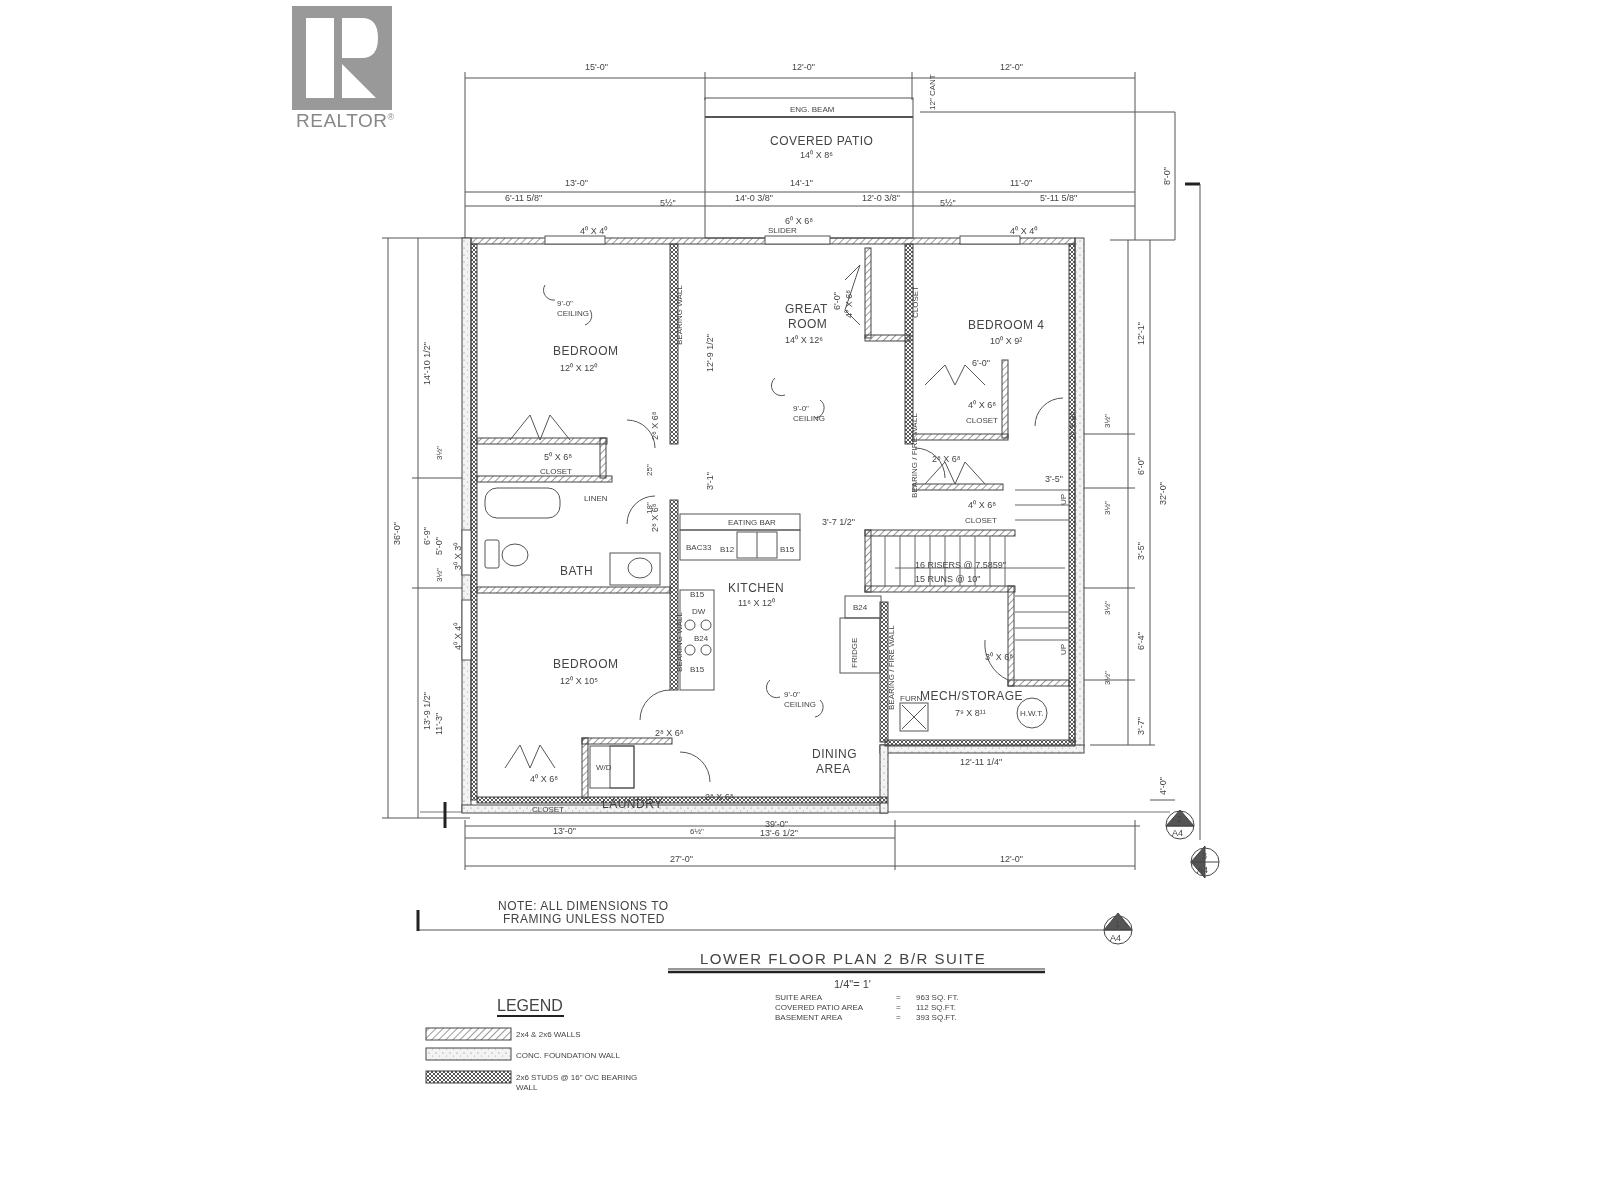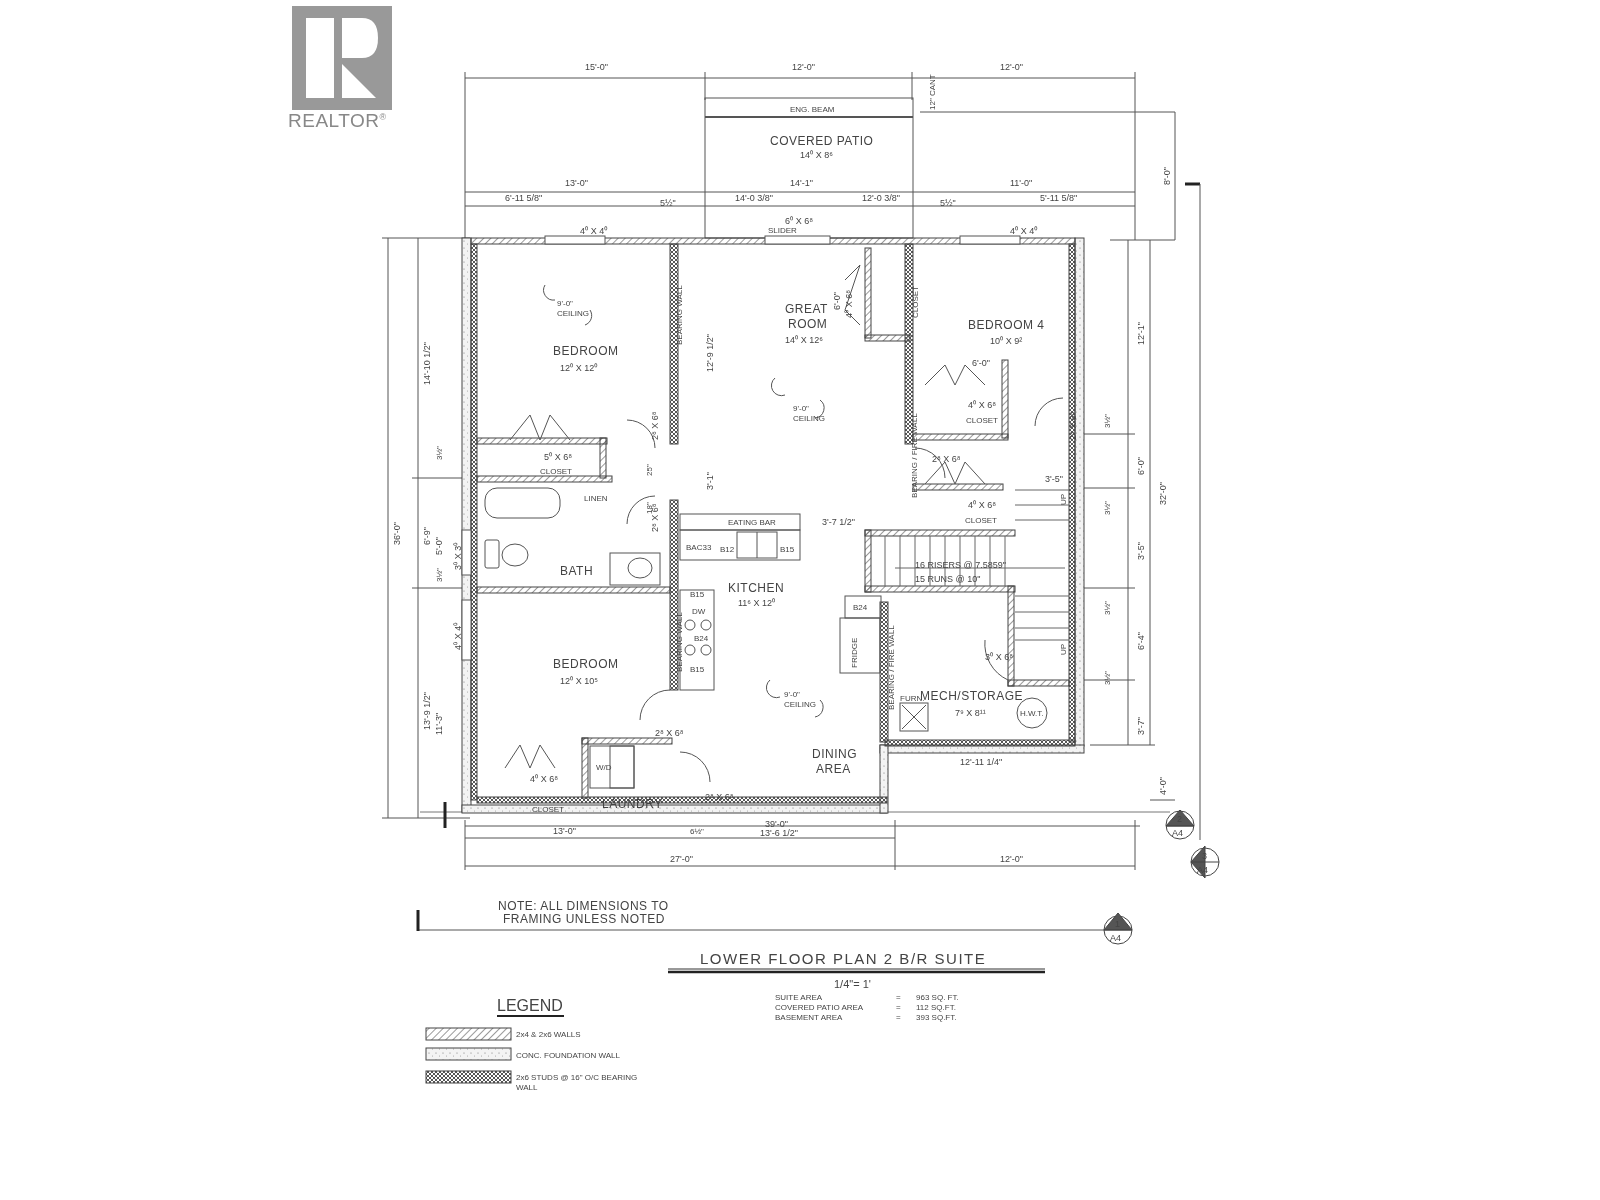--- a/index.html
+++ b/index.html
@@ -4,21 +4,21 @@
 <style>
   html, body { margin:0; padding:0; background:#ffffff; }
   body { width:1600px; height:1200px; position:relative; overflow:hidden;
          font-family:"Liberation Sans", sans-serif; color:#333; }
   #plan { position:absolute; left:0; top:0; }
   .t { font-family:"Liberation Sans", sans-serif; fill:#444; }
   .dim { font-size:9px; }
   .room { font-size:12px; letter-spacing:0.5px; }
   .small { font-size:8px; }
   .logo { position:absolute; left:292px; top:6px; width:100px; height:104px; background:#999; }
-  .logo-text { position:absolute; left:288px; top:110px; font-size:19px; color:#888; letter-spacing:0.5px; }
+  .logo-text { position:absolute; left:296px; top:110px; font-size:19px; color:#888; letter-spacing:0.5px; }
   .logo-text sup { font-size:9px; }
   .legend-title { font-size:16px; }
 </style>
 </head>
 <body>
 
 <div class="logo">
   <svg width="100" height="104" viewBox="0 0 100 104">
     <rect x="14" y="12" width="28" height="80" fill="#fff"></rect>
     <path d="M50 12 H70 Q86 12 86 32 Q86 52 70 52 H50 Z" fill="#fff"></path>

